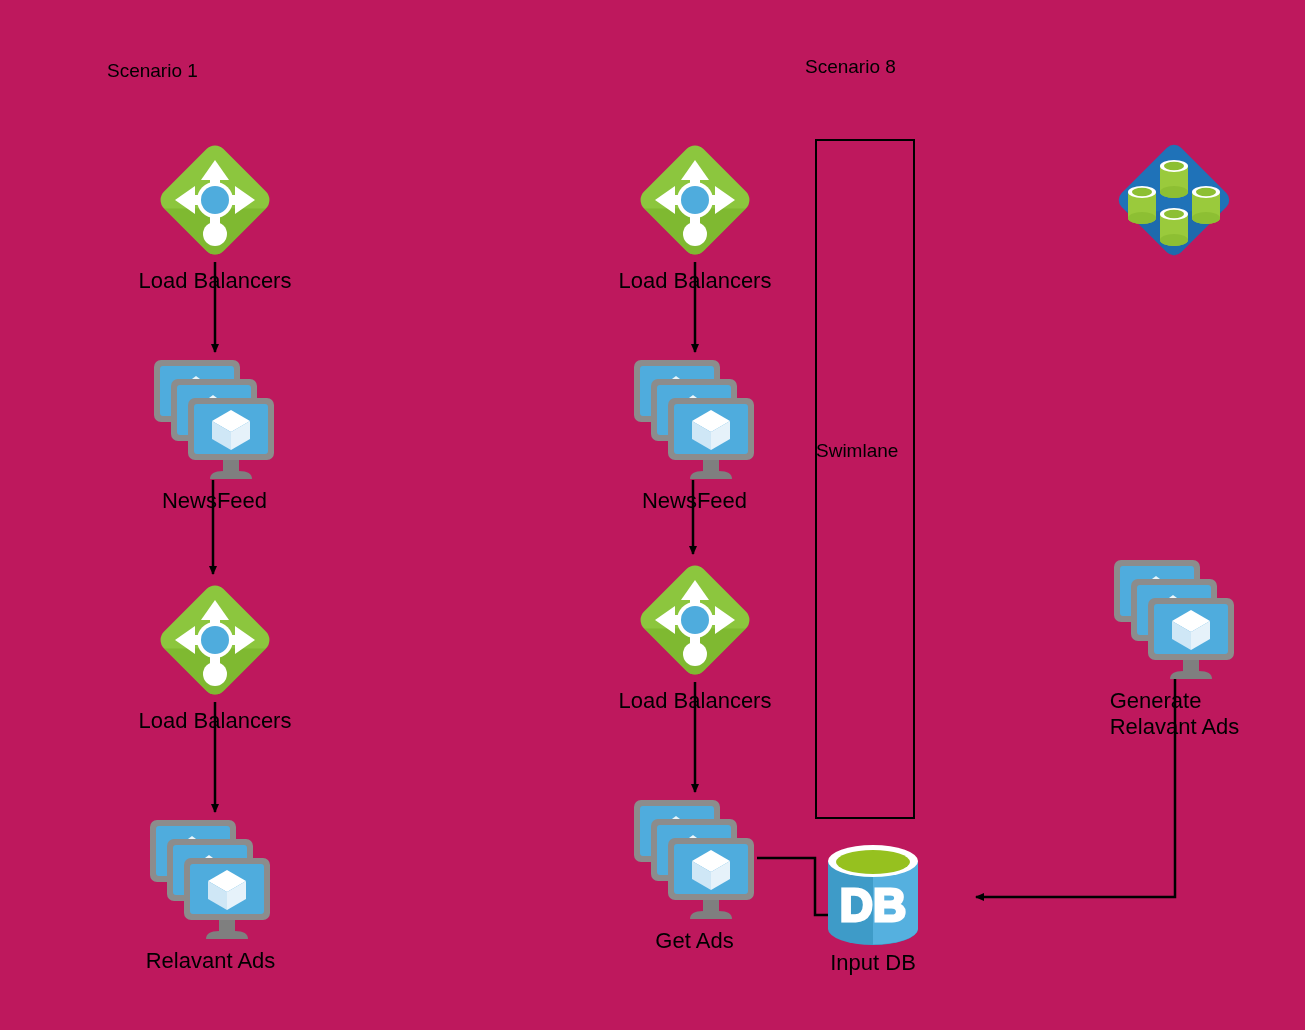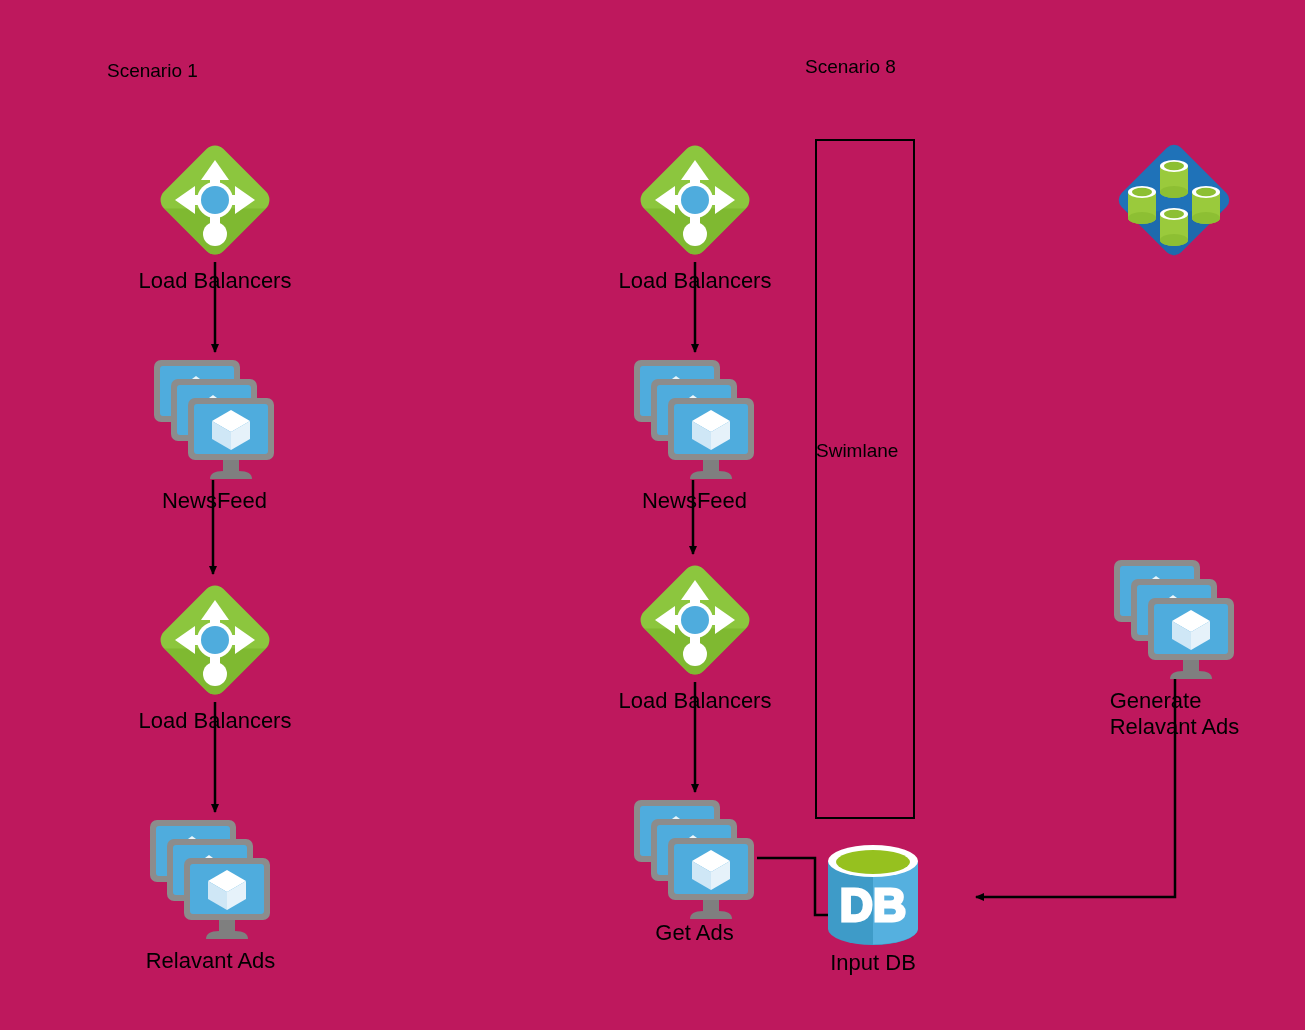--- a/index.html
+++ b/index.html
@@ -300,21 +300,21 @@
       <g>
         <path d="M43,12 L62,23 L43,34 L24,23 Z" fill="#ffffff"></path>
         <path d="M24,23 L43,34 L43,52 L24,41 Z" fill="#cfe7f6"></path>
         <path d="M62,23 L43,34 L43,52 L62,41 Z" fill="#e6f2fa"></path>
       </g>
     </g>
     <rect x="71" y="102" width="16" height="12" fill="#7F7F7F"></rect>
     <path d="M58,121 q0,-8 13,-8 l16,0 q13,0 13,8 z" fill="#7F7F7F"></path>
   </svg>
         </div>
-        <div class="node-label" style="top: 122px;">Get Ads</div>
+        <div class="node-label" style="top: 130px;">Get Ads</div>
       </div>
       <div class="node" id="s2-input-relavant-ads" style="left: 1114px; top: 140px; width: 120px; height: 120px;">
         <div>
   <svg class="icon" width="120" height="120" viewBox="0 0 120 120">
     <g transform="rotate(45 60 60)">
       <rect x="18" y="18" width="84" height="84" rx="10" ry="10" fill="#1F72B8"></rect>
       <path d="M102,34 L102,92 a10,10 0 0 1 -10,10 L34,102 Z" fill="#1A61A0" opacity="0.45"></path>
     </g>
 
     <g>

